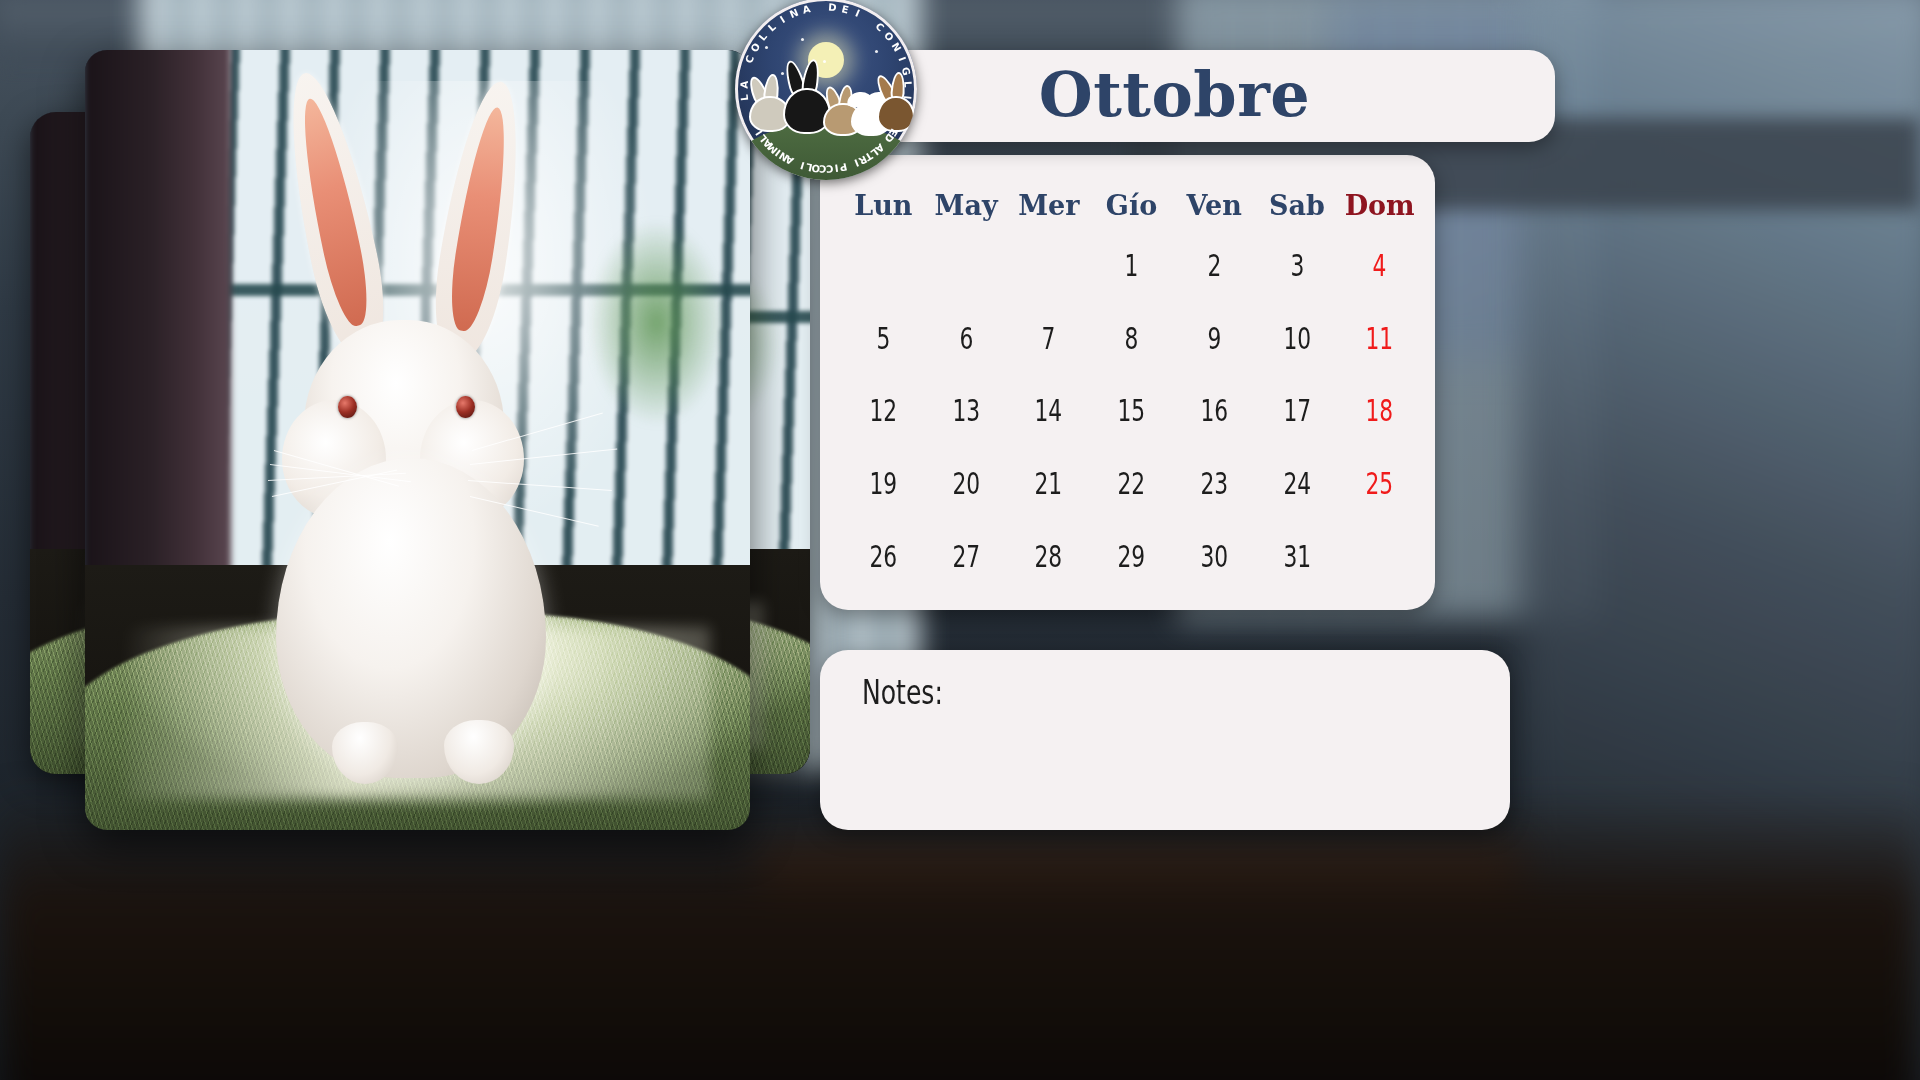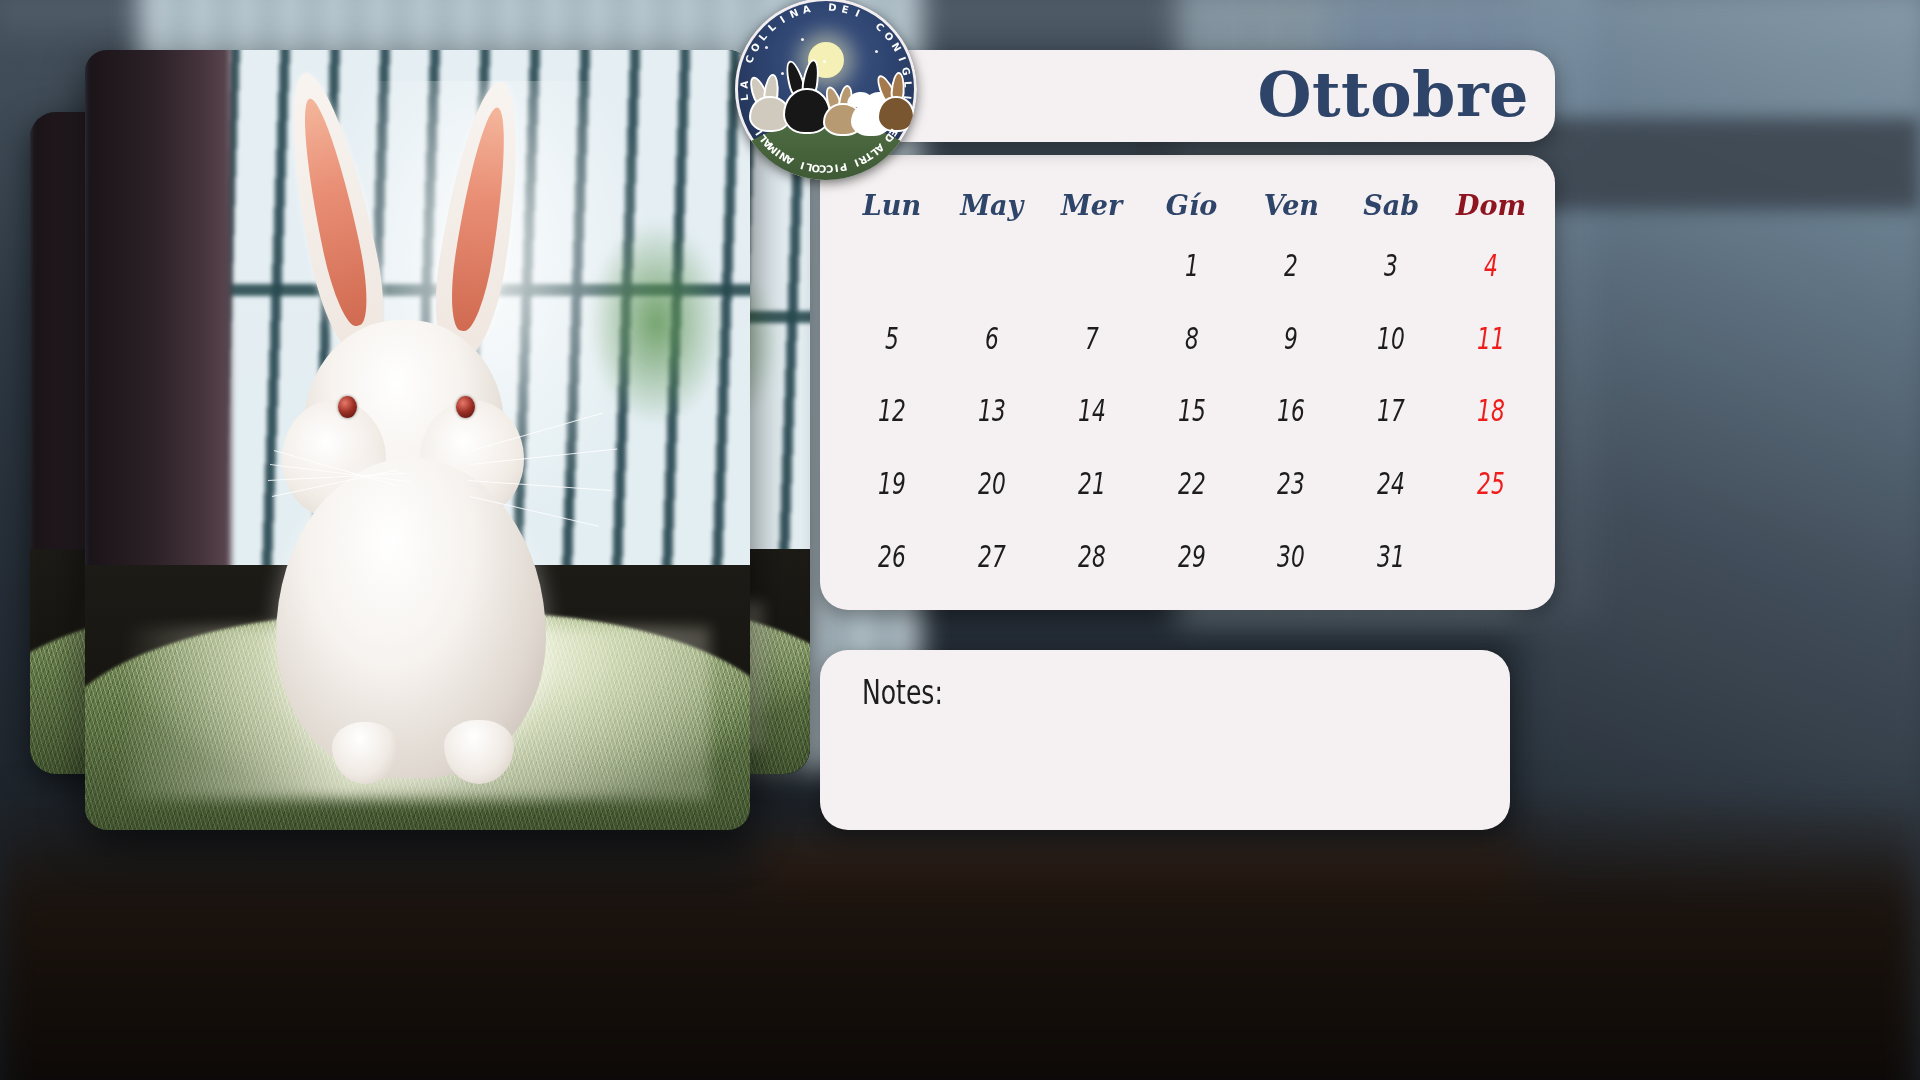--- a/index.html
+++ b/index.html
@@ -201,26 +201,26 @@
   }
 
   
   .card{
     position:absolute;background:#f5f1f2;border-radius:30px;
     box-shadow:0 6px 20px rgba(0,0,0,.35);
   }
   .title-card{left:820px;top:50px;width:735px;height:92px;border-radius:26px;z-index:30;}
   .title-text{
     position:absolute;left:0;right:26px;top:50%;transform:translateY(-52%);
-    text-align:right;
+    text-align:center;
     font-family:"DejaVu Serif",serif;font-weight:700;font-size:62px;
     color:#2e4468;letter-spacing:.5px;
   }
 
-  .cal-card{left:820px;top:155px;width:735px;height:455px;border-radius:28px;z-index:25;font-style:italic;}
+  .cal-card{left:820px;top:155px;width:615px;height:455px;border-radius:28px;z-index:25;}
   .cal-grid{
     position:absolute;left:22px;right:14px;top:26px;bottom:18px;
     display:grid;grid-template-columns:repeat(7,1fr);
     grid-template-rows:48px repeat(5,1fr);
   }
   .dow{
     display:flex;align-items:center;justify-content:center;
     font-family:"DejaVu Serif",serif;font-weight:700;font-size:27px;
     color:#2e4468;
   }

